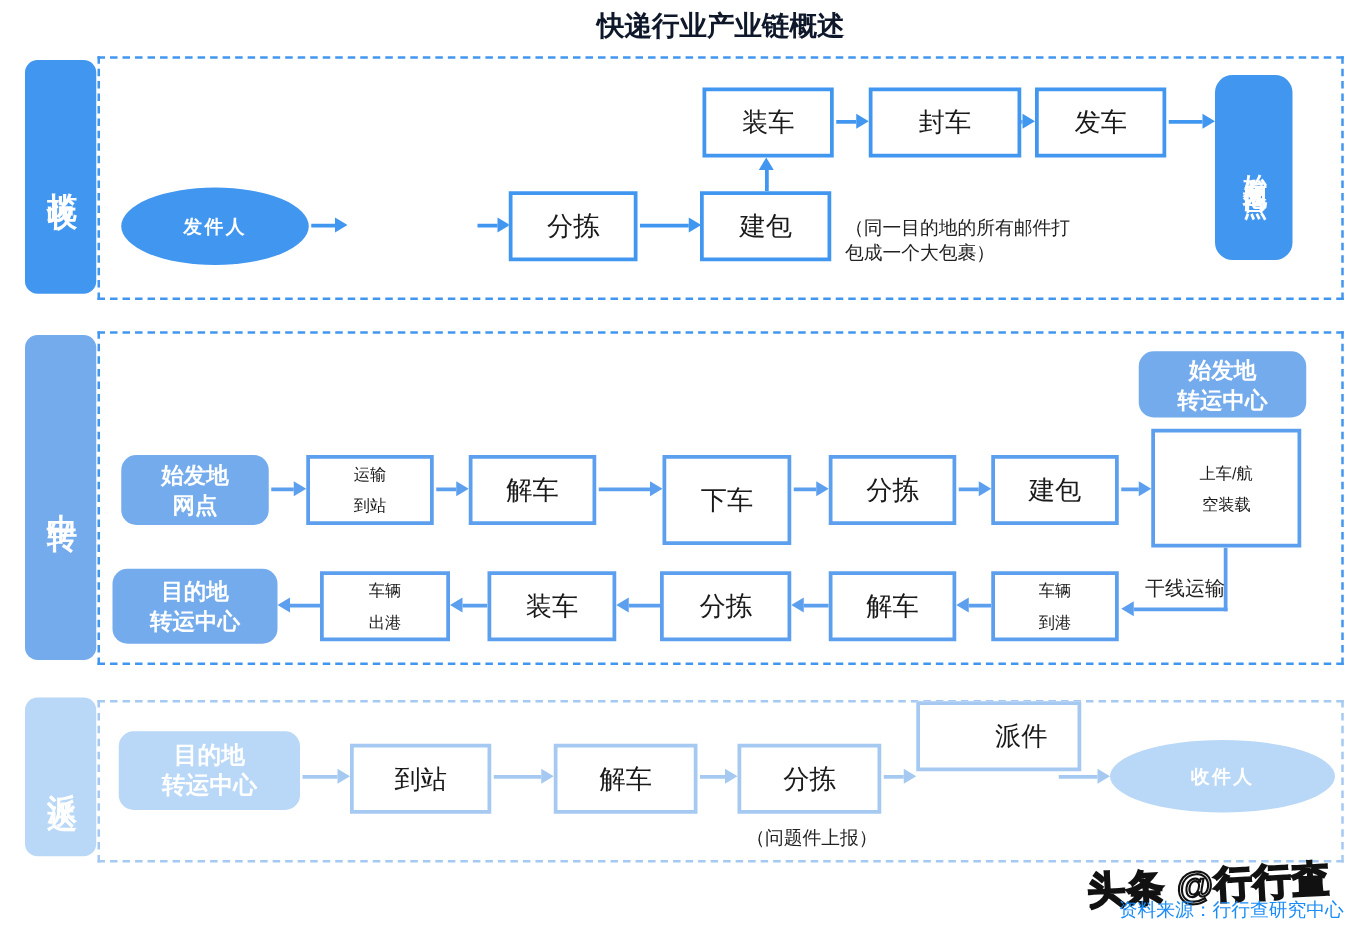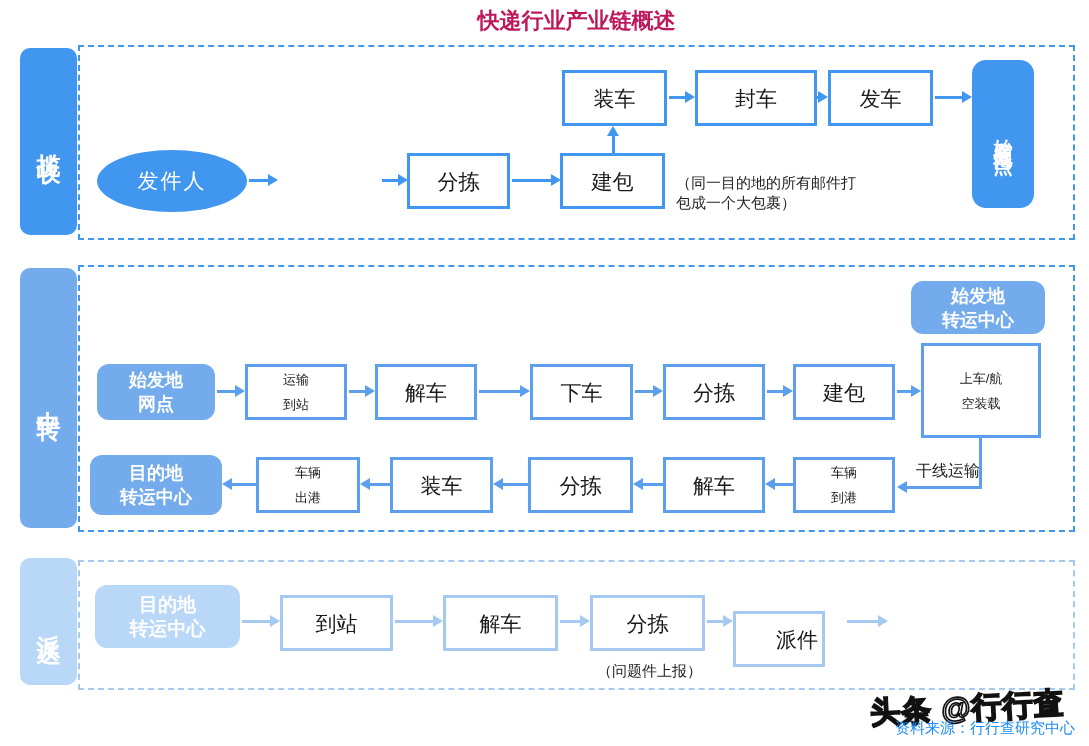--- a/index.html
+++ b/index.html
@@ -7,32 +7,32 @@
     --c2:#5C9FEE;          
     --c2f:#74ABEC;         
     --c3:#A6C9F2;          
     --c3f:#B9D7F6;         
     --ink:#1a1a1a;
     --src:#1A8CF8;
   }
   html,body{margin:0;padding:0;background:#fff;}
   body{font-family:"Liberation Sans","DejaVu Sans",sans-serif;}
   .page{position:relative;width:1089px;height:746px;background:#fff;overflow:hidden;}
-  .title{position:absolute;left:64px;right:0;top:6px;text-align:center;font-size:22px;font-weight:bold;color:#be185d;}
+  .title{position:absolute;left:64px;right:0;top:6px;text-align:center;font-size:22px;font-weight:bold;color:#0f172a;}
   .dash{position:absolute;border:2px dashed var(--c1);background:#fff;}
   .dash.light{border-color:var(--c3);}
   .seclabel{position:absolute;display:flex;align-items:center;justify-content:center;color:#fff;font-weight:bold;border-radius:10px;font-size:24px;z-index:3;}
   .vtext{writing-mode:vertical-rl;text-orientation:upright;letter-spacing:7px;}
   .box{position:absolute;background:#fff;display:flex;flex-direction:column;align-items:center;justify-content:center;text-align:center;color:var(--ink);font-size:21px;line-height:25px;z-index:2;box-sizing:border-box;}
   .box.two{font-size:13px;line-height:25px;}
   .b1{border:3px solid var(--c1);}
   .b2{border:3px solid var(--c2);}
   .b3{border:3px solid var(--c3);}
   .pill{position:absolute;display:flex;flex-direction:column;align-items:center;justify-content:center;text-align:center;color:#fff;font-weight:bold;border-radius:12px;font-size:18px;line-height:24px;z-index:2;}
-  .ellipse{position:absolute;display:flex;align-items:center;justify-content:center;color:#fff;font-weight:normal;border-radius:50%;font-size:21px;letter-spacing:2px;z-index:2;}
+  .ellipse{position:absolute;display:flex;align-items:center;justify-content:center;color:#fff;font-weight:bold;border-radius:50%;font-size:15px;letter-spacing:2px;z-index:2;}
   .note{position:absolute;color:#222;font-size:15px;line-height:20px;z-index:2;}
   .arrow{position:absolute;z-index:1;}
   .hl{height:3px;}
   .vl{width:3px;}
   .c1a{background:var(--c1);border-color:var(--c1);}
   .c2a{background:var(--c2);border-color:var(--c2);}
   .c3a{background:var(--c3);border-color:var(--c3);}
   .right::after{content:"";position:absolute;left:100%;top:50%;margin-top:-6.5px;
     border-top:6.5px solid transparent;border-bottom:6.5px solid transparent;
     border-left:10px solid;border-left-color:inherit;}
@@ -107,21 +107,21 @@
     <span>始发地</span>
     <span>网点</span>
   </div>
   <div class="box b2 two" style="left:245px;top:364px;width:102px;height:56px;">
     <span>运输</span>
     <span>到站</span>
   </div>
   <div class="box b2" style="left:375px;top:364px;width:102px;height:56px;">
     <span>解车</span>
   </div>
-  <div class="box b2" style="left:530px;top:364px;width:103px;height:56px;">
+  <div class="box b2" style="left:530px;top:364px;width:103px;height:72px;">
     <span>下车</span>
   </div>
   <div class="box b2" style="left:663px;top:364px;width:102px;height:56px;">
     <span>分拣</span>
   </div>
   <div class="box b2" style="left:793px;top:364px;width:102px;height:56px;">
     <span>建包</span>
   </div>
   <div class="box b2 two" style="left:921px;top:343px;width:120px;height:95px;">
     <span>上车/航</span>
@@ -179,22 +179,25 @@
   </div>
   <div class="box b3" style="left:280px;top:595px;width:113px;height:56px;">
     <span>到站</span>
   </div>
   <div class="box b3" style="left:443px;top:595px;width:115px;height:56px;">
     <span>解车</span>
   </div>
   <div class="box b3" style="left:590px;top:595px;width:115px;height:56px;">
     <span>分拣</span>
   </div>
-  <div class="box b3" style="left:733px;top:611px;width:92px;height:56px;padding-left:36px;">
+  <div class="box b3" style="left:733px;top:561px;width:132px;height:56px;padding-left:36px;">
     <span>派件</span>
+  </div>
+  <div class="ellipse" style="left:888px;top:592px;width:180px;height:58px;background:var(--c3f);">
+    <span>收件人</span>
   </div>
   <div class="note" style="left:597px;top:661px;">（问题件上报）</div>
 
   <div class="arrow hl right c3a" style="left:242px;top:620px;width:28px;"></div>
   <div class="arrow hl right c3a" style="left:395px;top:620px;width:38px;"></div>
   <div class="arrow hl right c3a" style="left:560px;top:620px;width:20px;"></div>
   <div class="arrow hl right c3a" style="left:707px;top:620px;width:16px;"></div>
   <div class="arrow hl right c3a" style="left:847px;top:620px;width:31px;"></div>
 
   <div class="wm-brand">头条 @行行查</div>

